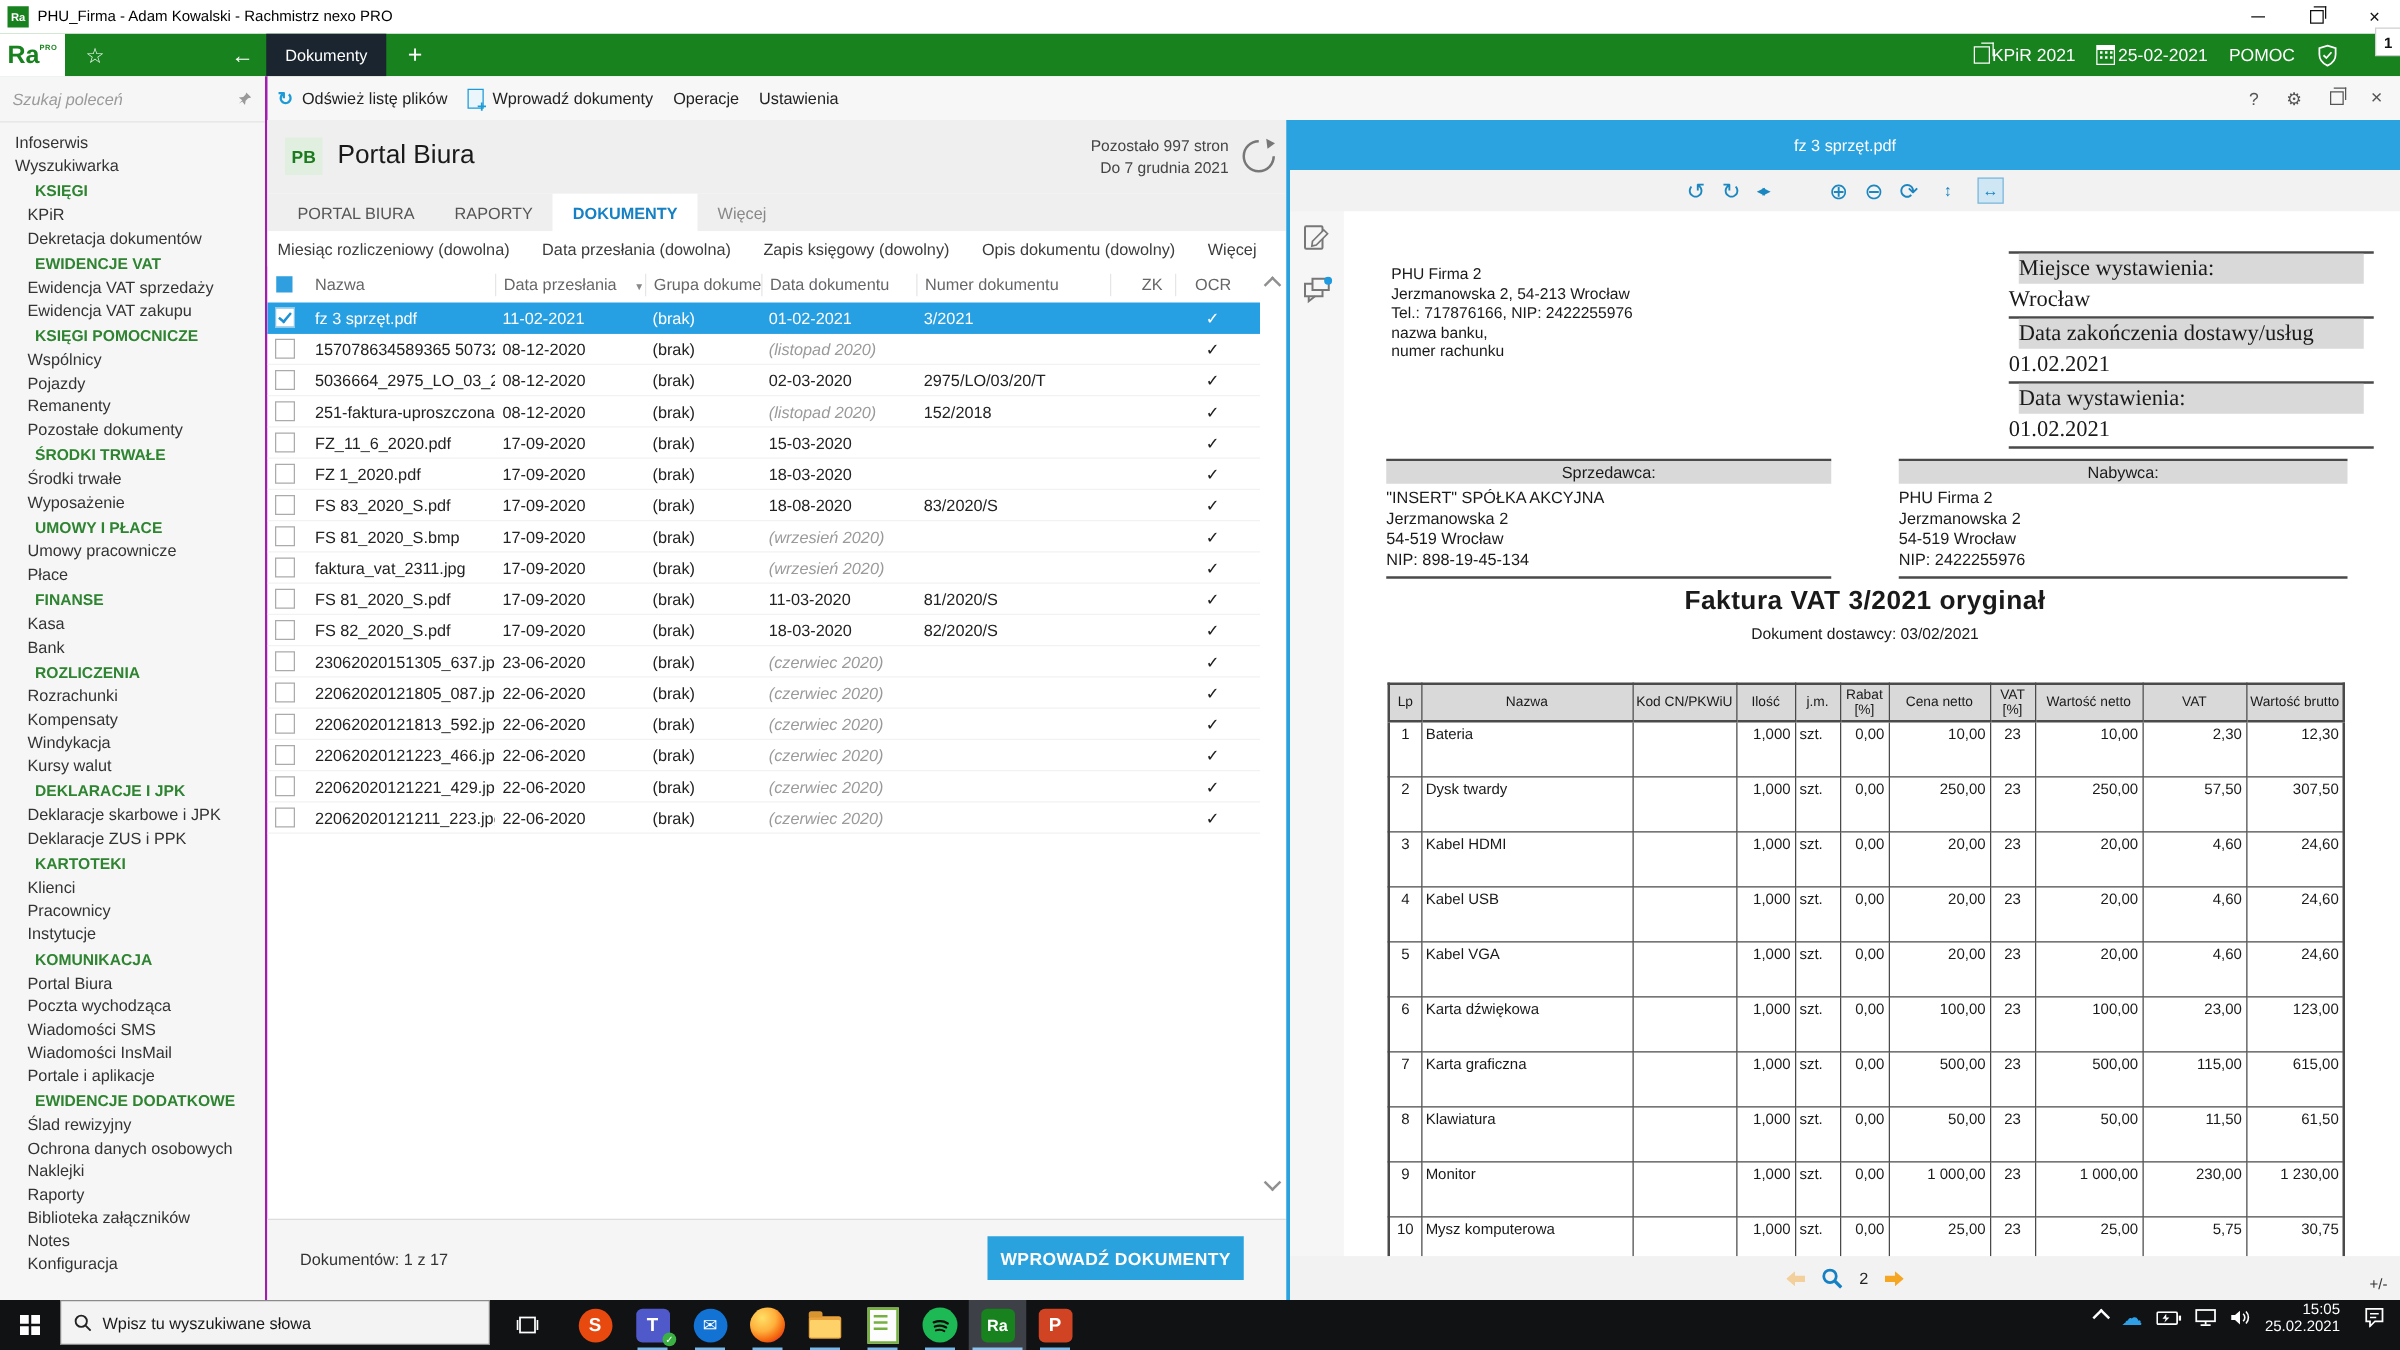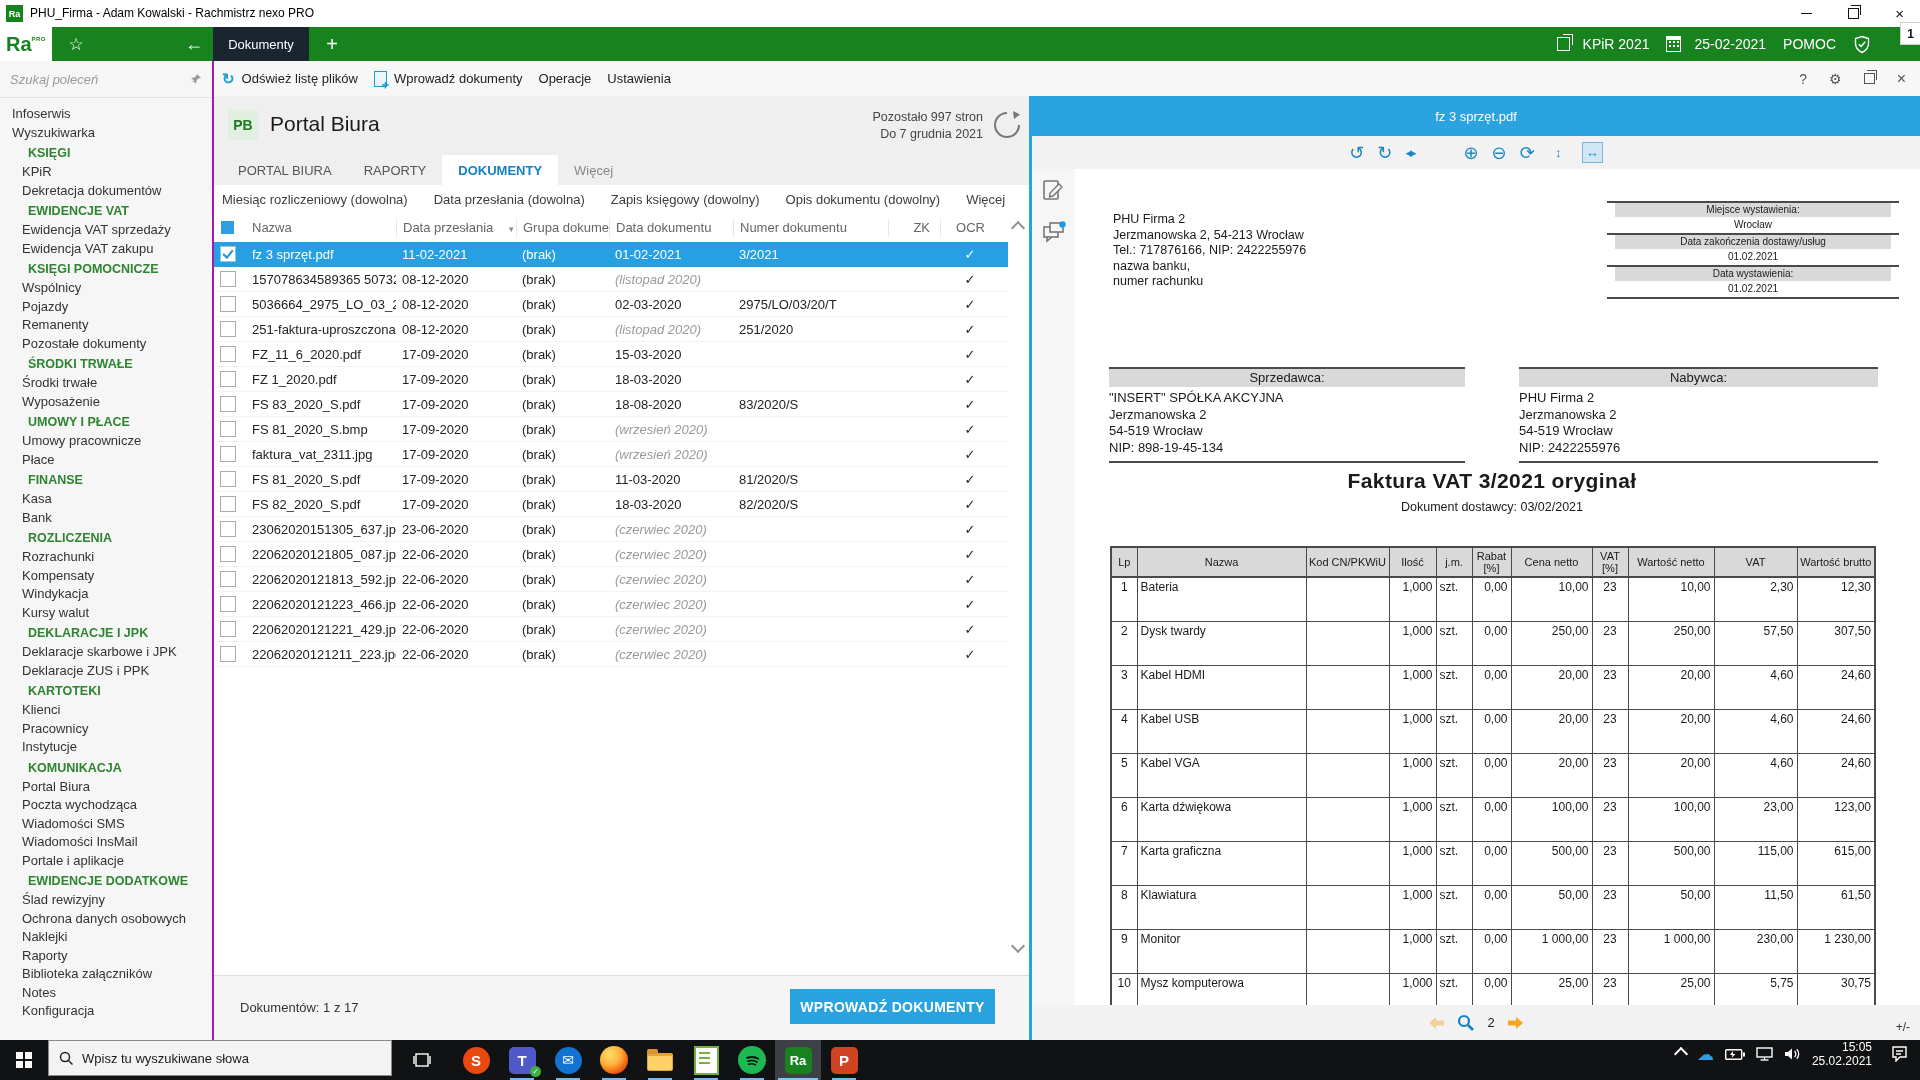--- a/index.html
+++ b/index.html
@@ -20,21 +20,21 @@
   .greenbar{position:absolute;left:0;top:27px;width:1920px;height:34px;background:#17821e;color:#fff;}
   .logo{position:absolute;left:0;top:0;width:52px;height:34px;background:#fff;color:#17821e;
         display:flex;align-items:center;justify-content:center;font-weight:bold;font-size:20px;}
   .logo sup{font-size:6px;margin-top:-10px;letter-spacing:.5px;}
   .gb-star{position:absolute;left:58px;top:0;width:36px;height:34px;display:flex;align-items:center;justify-content:center;font-size:17px;}
   .gb-back{position:absolute;left:176px;top:0;width:36px;height:34px;display:flex;align-items:center;justify-content:center;font-size:18px;}
   .gb-tab{position:absolute;left:213px;top:0;width:96px;height:34px;background:#1b2530;color:#fff;
           display:flex;align-items:center;justify-content:center;font-size:13px;}
   .gb-plus{position:absolute;left:316px;top:0;width:32px;height:34px;display:flex;align-items:center;justify-content:center;font-size:20px;font-weight:300;}
   .gb-right{position:absolute;right:14px;top:0;height:34px;display:flex;align-items:center;gap:17px;font-size:14px;}
-  .gb-item{display:flex;align-items:center;gap:13px;}
+  .gb-item{display:flex;align-items:center;gap:2px;}
   .pagesico{width:11px;height:12px;border:1px solid #fff;position:relative;}
   .pagesico::before{content:"";position:absolute;right:-4px;top:-4px;width:9px;height:10px;
         border-top:1px solid #fff;border-right:1px solid #fff;}
   .calico{width:13px;height:11px;border:1px solid #fff;border-top:4px solid #fff;position:relative;}
   .calico::after{content:"";position:absolute;left:2px;top:1px;width:2px;height:2px;background:#fff;
         box-shadow:4px 0 #fff,8px 0 #fff,0 4px #fff,4px 4px #fff,8px 4px #fff;}
   .burger{display:flex;flex-direction:column;gap:3px;width:18px;}
   .burger span{display:block;height:2px;background:#fff;}
   .navbadge{position:absolute;right:0;top:-4px;width:19px;height:21px;background:#fff;color:#111;
         font-weight:bold;font-size:12px;display:flex;align-items:center;justify-content:center;
@@ -109,21 +109,21 @@
   .pvtools{position:absolute;left:0;top:40px;right:0;height:33px;display:flex;align-items:center;justify-content:center;gap:13px;color:#1b87c0;}
   .pvt{font-size:18px;line-height:18px;cursor:default;}
   .pvt.mirror{letter-spacing:-2px;font-size:13px;}
   .pvt.grp2{margin-left:36px;}
   .pvt.boxbtn{font-size:13px;width:19px;height:19px;border:1px solid transparent;display:flex;align-items:center;justify-content:center;}
   .pvt.boxbtn.active{background:#cfe7f5;border-color:#7db6d9;}
   .pvside{position:absolute;left:0;top:73px;width:43px;bottom:35px;background:#f6f6f6;}
   .pvside .sicon{position:absolute;left:10px;}
   .page{position:absolute;left:43px;top:73px;right:0;bottom:35px;background:#fff;overflow:hidden;color:#1a1a1a;}
   .issuer{position:absolute;left:38px;top:43px;font-size:12.5px;line-height:15.5px;}
-  .ibox{position:absolute;left:532px;top:32px;width:292px;text-align:center;font-size:10px;border-bottom:2px solid #4a4a4a;}
+  .ibox{position:absolute;left:532px;top:32px;width:292px;text-align:left;font-size:18px;border-bottom:2px solid #4a4a4a;font-family:Liberation Serif, serif;}
   .ilabel{border-top:2px solid #4a4a4a;}
   .ilabelbg{margin:0 8px;background:#d9d9d9;padding:1px 0 2px;}
   .ival{padding:2px 0 3px;}
   .party{position:absolute;top:198px;font-size:13px;border-top:2px solid #4a4a4a;border-bottom:2px solid #4a4a4a;padding-bottom:5px;}
   .party.seller{left:34px;width:356px;}
   .party.buyer{left:444px;width:359px;}
   .phead{background:#d9d9d9;text-align:center;padding:1px 0 2px;margin-bottom:3px;}
   .pline{line-height:16.5px;}
   .invtitle{position:absolute;left:35px;width:764px;top:300px;text-align:center;font-size:21px;font-weight:bold;letter-spacing:.4px;}
   .invsub{position:absolute;left:35px;width:764px;top:331px;text-align:center;font-size:12.5px;}
@@ -378,21 +378,21 @@
           <span class="c-num">2975/LO/03/20/T</span>
           <span class="c-zk"></span>
           <span class="c-ocr">✓</span>
         </div>
         <div class="dgrid drow">
           <span class="cbox"></span>
           <span class="c-name">251-faktura-uproszczona.png</span>
           <span class="c-sent">08-12-2020</span>
           <span class="c-group">(brak)</span>
           <span class="c-date est">(listopad 2020)</span>
-          <span class="c-num">251/2020</span>
+          <span class="c-num">152/2018</span>
           <span class="c-zk"></span>
           <span class="c-ocr">✓</span>
         </div>
         <div class="dgrid drow">
           <span class="cbox"></span>
           <span class="c-name">FZ_11_6_2020.pdf</span>
           <span class="c-sent">17-09-2020</span>
           <span class="c-group">(brak)</span>
           <span class="c-date">15-03-2020</span>
           <span class="c-num"></span>

